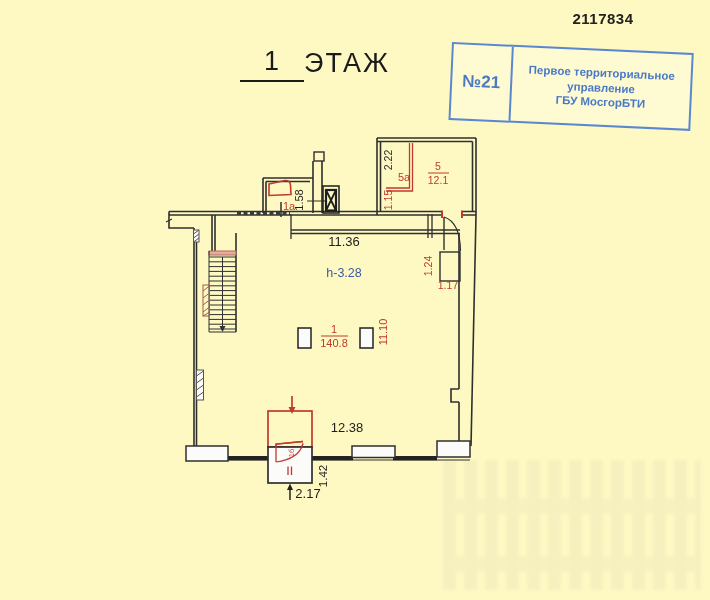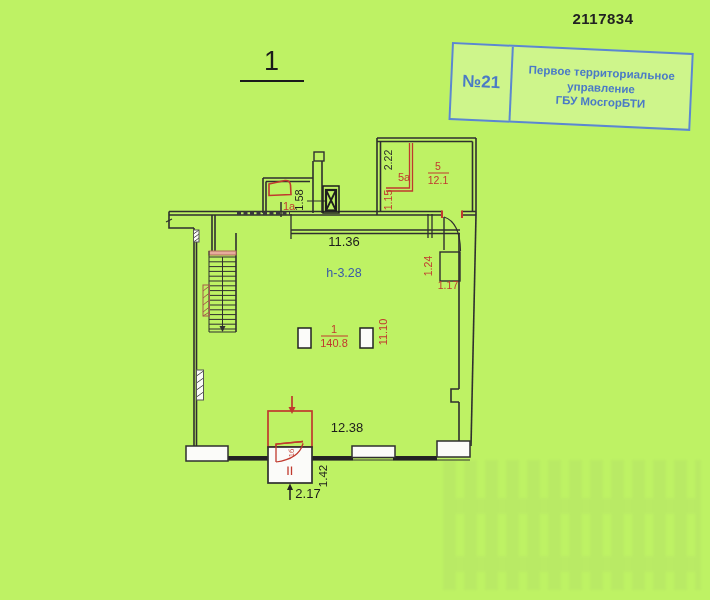--- a/index.html
+++ b/index.html
@@ -1,18 +1,18 @@
 <!DOCTYPE html>
 <html><head>
 <meta charset="utf-8">
 <style>
   html,body{margin:0;padding:0;background:#e8e8e6;}
   .page{
     position:relative;width:710px;height:600px;overflow:hidden;
-    background:#bef264;
+    background:#fef9c3;
     font-family:"Liberation Sans", sans-serif;
   }
   .doc-number{
     position:absolute;left:558px;top:10px;width:90px;text-align:center;
     font-size:15px;letter-spacing:.5px;color:#222;font-weight:600;
   }
   .floor-title{
     position:absolute;left:240px;top:46px;display:flex;align-items:flex-end;
     color:#1b1b1b;font-size:27px;letter-spacing:1px;font-weight:500;
   }
@@ -46,20 +46,21 @@
 </style>
 </head>
 <body>
 
 <div class="page">
 
   <div class="doc-number">2117834</div>
 
   <div class="floor-title">
     <span class="num">1</span>
+      <span class="word">ЭТАЖ</span>
   </div>
 
   <div class="stamp">
     <div class="cell-num">№21</div>
     <div class="cell-org">
       <span>Первое территориальное</span>
       <span>управление</span>
       <span>ГБУ МосгорБТИ</span>
     </div>
   </div>

